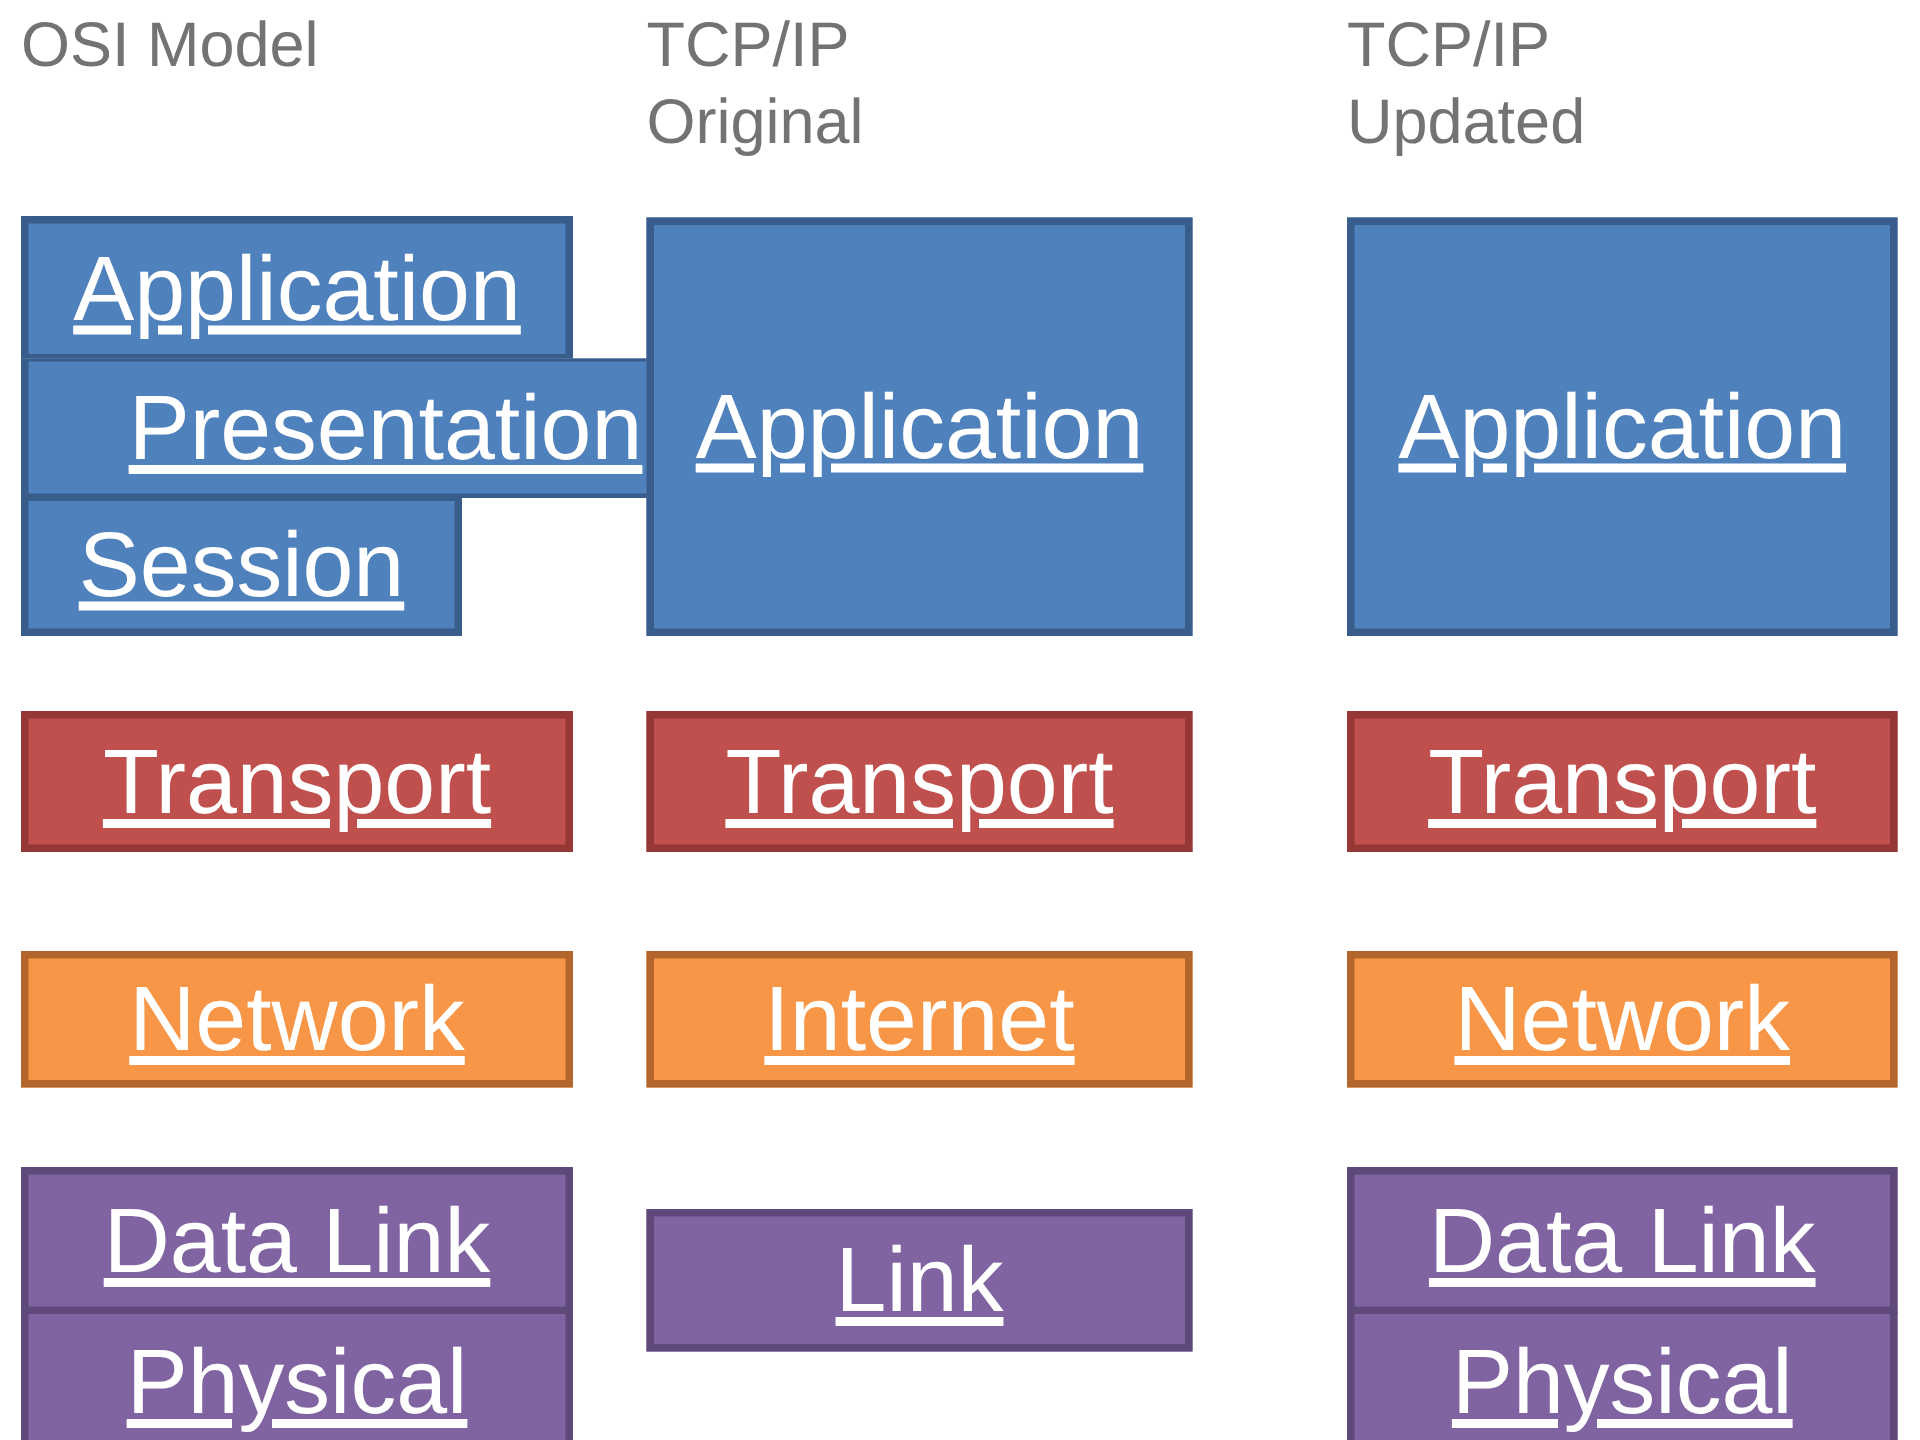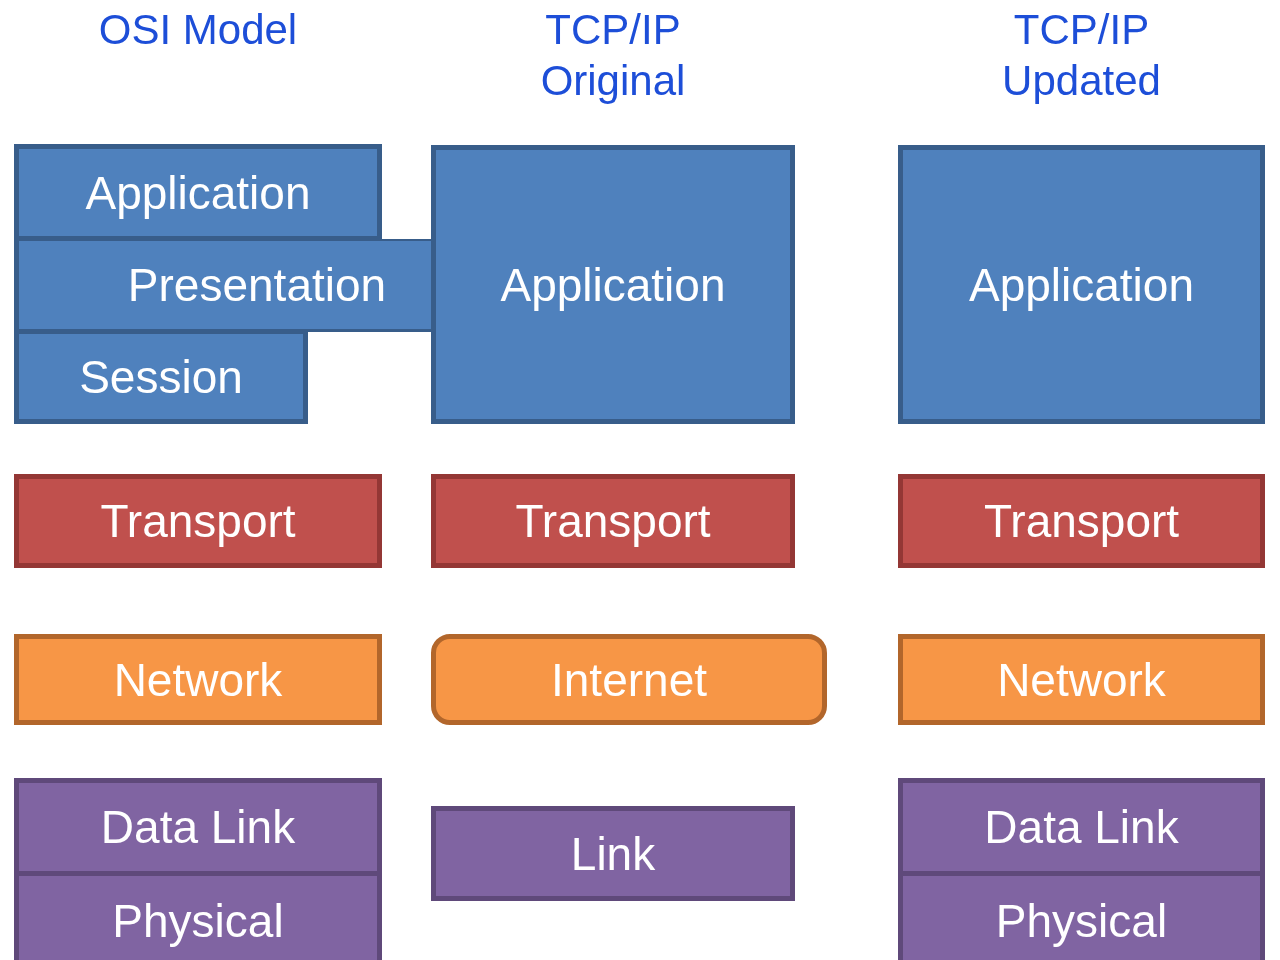--- a/index.html
+++ b/index.html
@@ -22,44 +22,45 @@
   }
 
   .column {
     position: absolute;
     top: 0;
   }
 
   .col-title {
     position: absolute;
     top: 4px;
-    text-align: center;
+    text-align: left;
     font-size: 42px;
     line-height: 1.22;
-    color: #1d4ed8;
+    color: #737373;
     font-family: "Liberation Sans", sans-serif;
     white-space: pre-line;
   }
 
   .layer-box {
     position: absolute;
     box-sizing: border-box;
     display: flex;
     align-items: center;
     justify-content: center;
     border-style: solid;
   }
 
   .layer-label {
     color: #ffffff;
-    font-size: 46px;
+    font-size: 61px;
     line-height: 1;
     font-family: "Liberation Sans", sans-serif;
     white-space: nowrap;
     text-align: left;
+    text-decoration: underline;
   }
 
   
   .band {
     border-width: 5px;
   }
   .band.sub-top {
     border-bottom-width: 3px;
   }
   .band.sub-mid {
@@ -123,22 +124,22 @@
     <div class="layer-box band" style="left:431px; top:145px; width:364px; height:279px;
                 background:#4F81BD; border-color:#385D8A;">
       <span class="layer-label">Application</span>
     </div>
 
     <div class="layer-box band" style="left:431px; top:474px; width:364px; height:94px;
                 background:#C0504D; border-color:#943735;">
       <span class="layer-label">Transport</span>
     </div>
 
-    <div class="layer-box band" style="left:431px; top:634px; width:396px; height:91px;
-                background:#F79646; border-color:#B2662B;border-radius:19px;">
+    <div class="layer-box band" style="left:431px; top:634px; width:364px; height:91px;
+                background:#F79646; border-color:#B2662B;">
       <span class="layer-label">Internet</span>
     </div>
 
     <div class="layer-box band" style="left:431px; top:806px; width:364px; height:95px;
                 background:#8064A2; border-color:#5F497A;">
       <span class="layer-label">Link</span>
     </div>
   </div>
 
   <div class="column">

